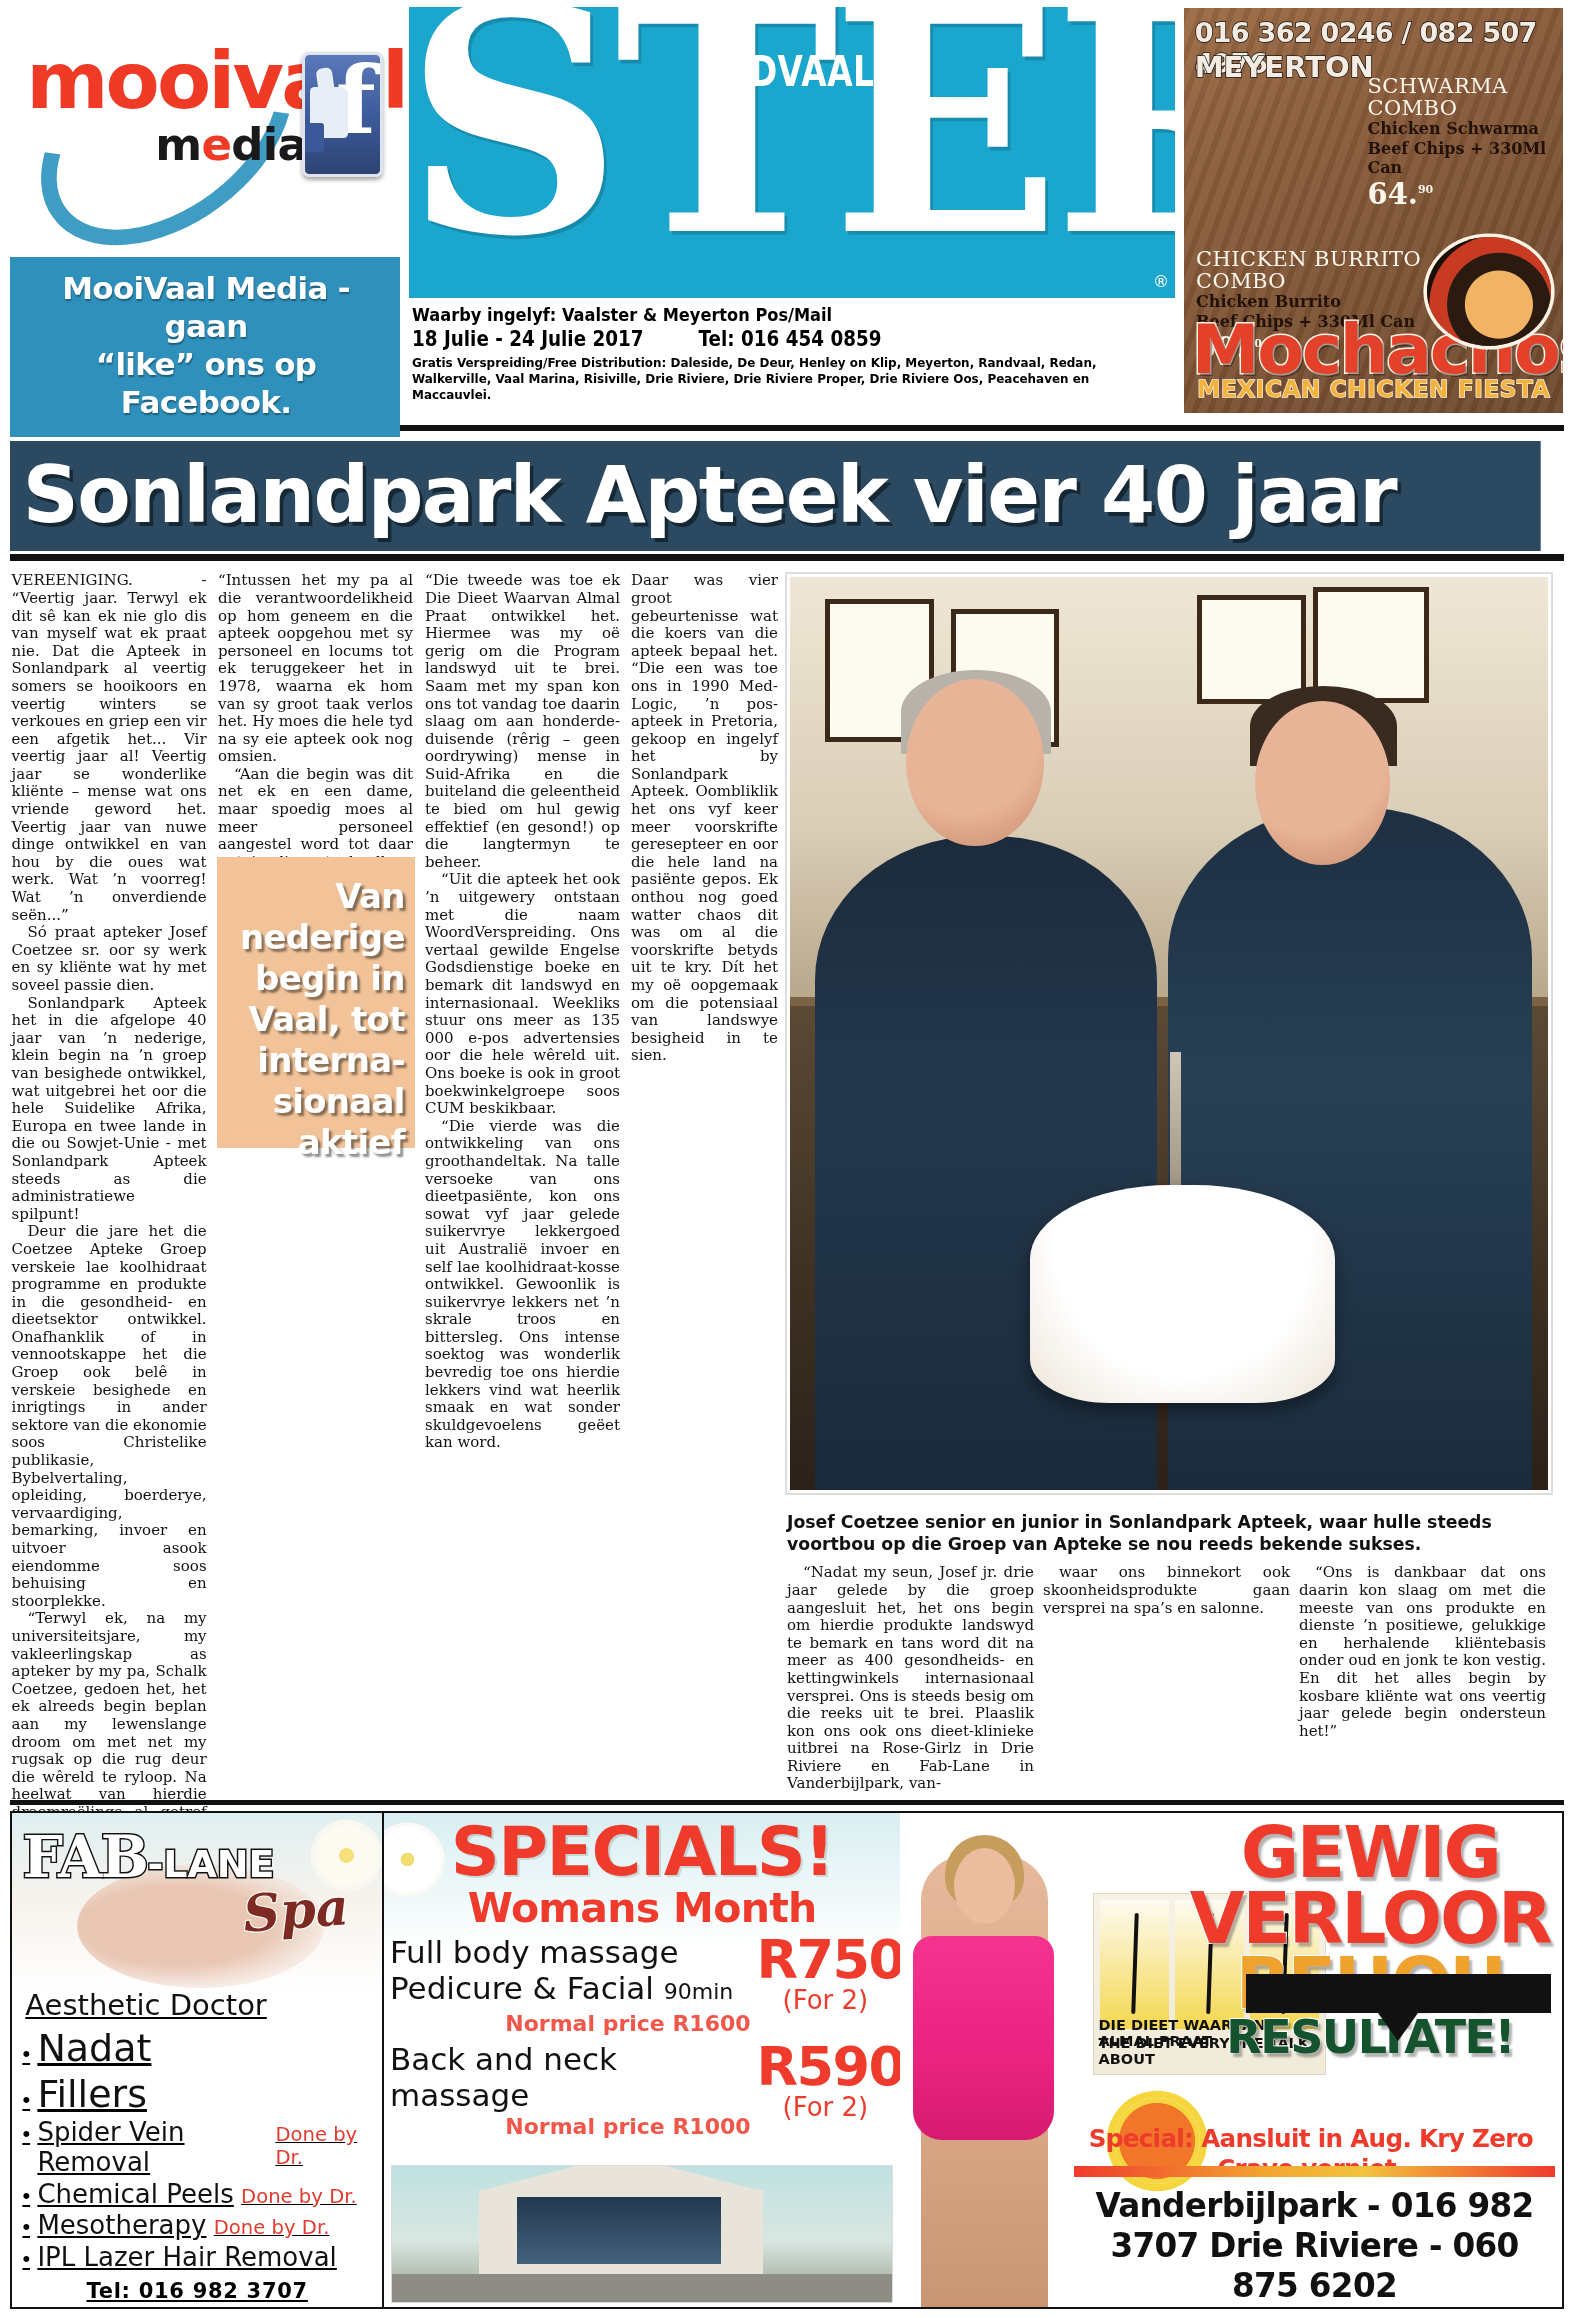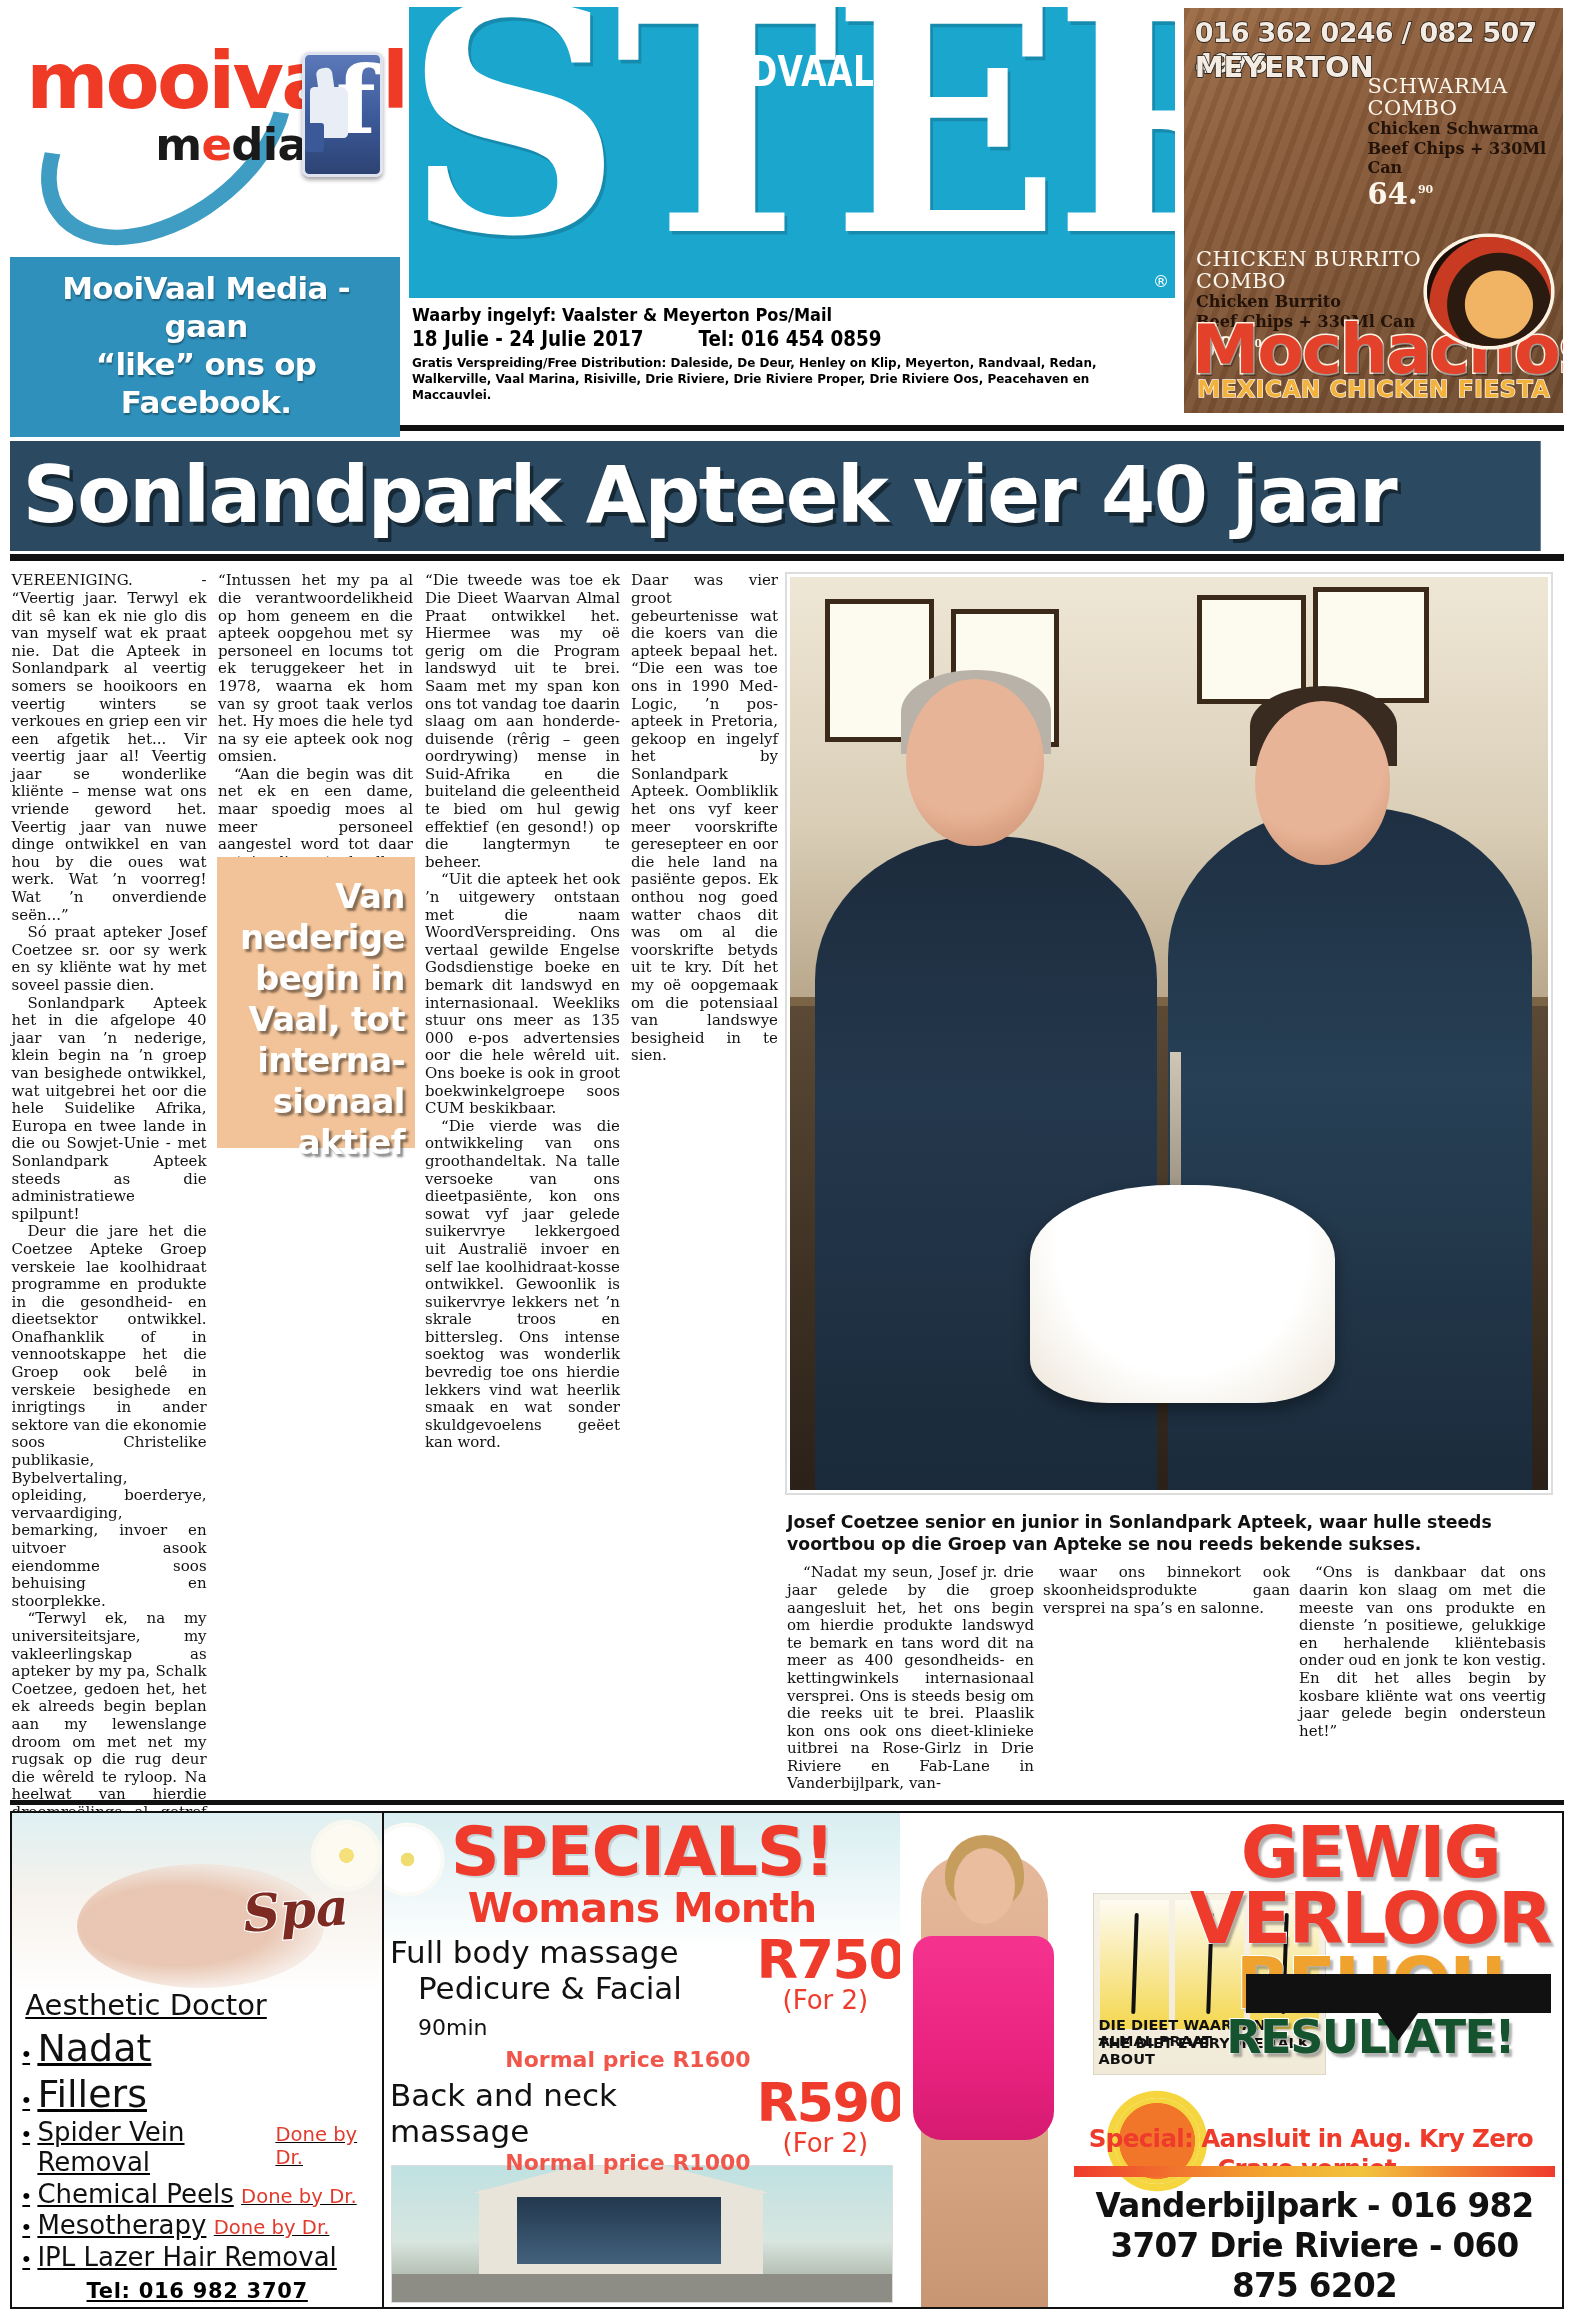--- a/index.html
+++ b/index.html
@@ -315,21 +315,21 @@
              font-family:"DejaVu Sans", sans-serif; font-weight:700; font-size:68px;
              letter-spacing:-1.5px; line-height:70px; margin-top:4.4px;
              text-shadow:2.2px 2.2px 0 rgba(0,0,0,.12); }
   .spec-h2 { position:relative; z-index:3; text-align:center; color:#ef3b2c;
              font-family:"DejaVu Sans", sans-serif; font-weight:700; font-size:41px;
              line-height:42px; letter-spacing:-0.7px; }
   .spec-row { position:relative; z-index:3; display:flex; align-items:flex-start;
               padding:4.4px 5.8px 0 5.8px; }
   .spec-left { flex:1; }
   .spec-l1 { font-family:"DejaVu Sans", sans-serif; font-size:31px; line-height:36px; color:#111; }
-  .spec-l2 { font-family:"DejaVu Sans", sans-serif; font-size:31px; line-height:36px; color:#111;margin-left:28px; }
+  .spec-l2 { font-family:"DejaVu Sans", sans-serif; font-size:31px; line-height:36px; color:#111; }
   .spec-l2 .mins { font-size:22px; }
   .spec-norm { text-align:right; color:#f0564a; font-family:"DejaVu Sans", sans-serif;
                font-weight:700; font-size:22px; margin-top:1.5px; padding-right:5.8px; }
   .spec-price { width:138px; text-align:center; }
   .spec-price .p { color:#ef3b2c; font-family:"DejaVu Sans", sans-serif; font-weight:700;
                    font-size:54px; line-height:51px; letter-spacing:-1.5px; }
   .spec-price .f { color:#ef3b2c; font-family:"DejaVu Sans", sans-serif; font-size:26px; }
   .spec-photo { position:absolute; left:7.3px; right:7.3px; bottom:4.4px; height:138px;
                 background:linear-gradient(180deg,#bfe1e2 0%,#d8e6e0 55%,#9aa08f 100%);
                 border:0.7px solid #ddd; overflow:hidden; }
@@ -530,20 +530,21 @@
   </div>
 </div>
 
 <div class="bottom">
   <div class="bot-rule"></div>
 
   <div class="bot-grid">
 
     <div class="fab">
       <div class="fab-hero"></div>
+      <div class="fab-title"><span>FAB</span><span class="lane">-LANE</span></div>
       <div class="fab-spa">Spa</div>
       <div class="fab-flower"></div>
 
       <div class="fab-body">
         <div class="fab-lead">Aesthetic Doctor</div>
 
         <div class="fab-li big">
           <span class="bul">•</span>
           <span class="t">Nadat</span>
         </div>

